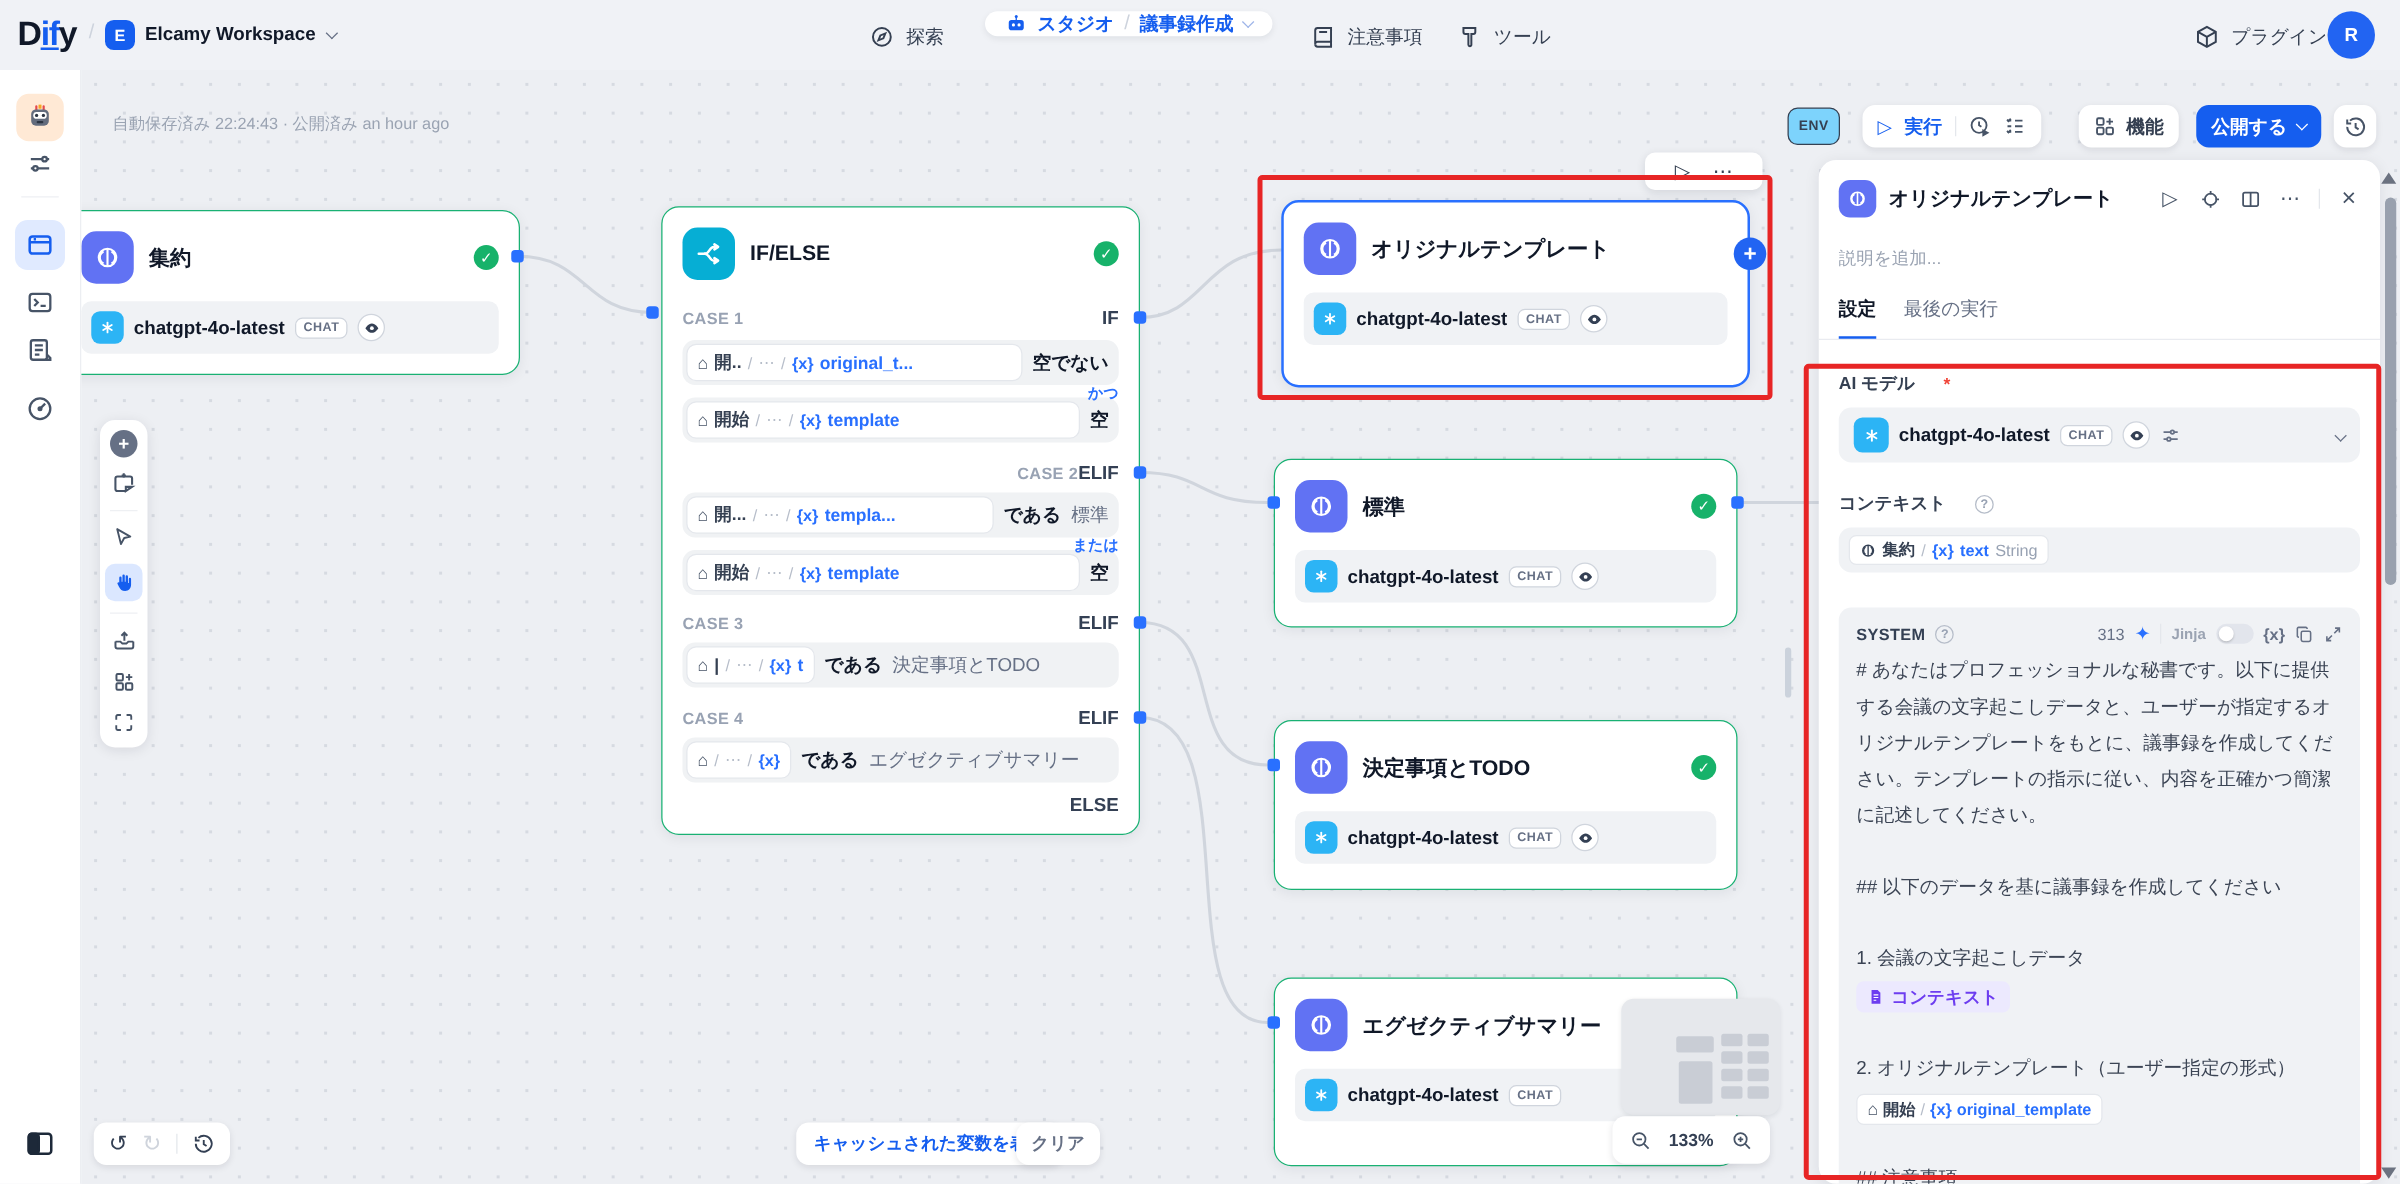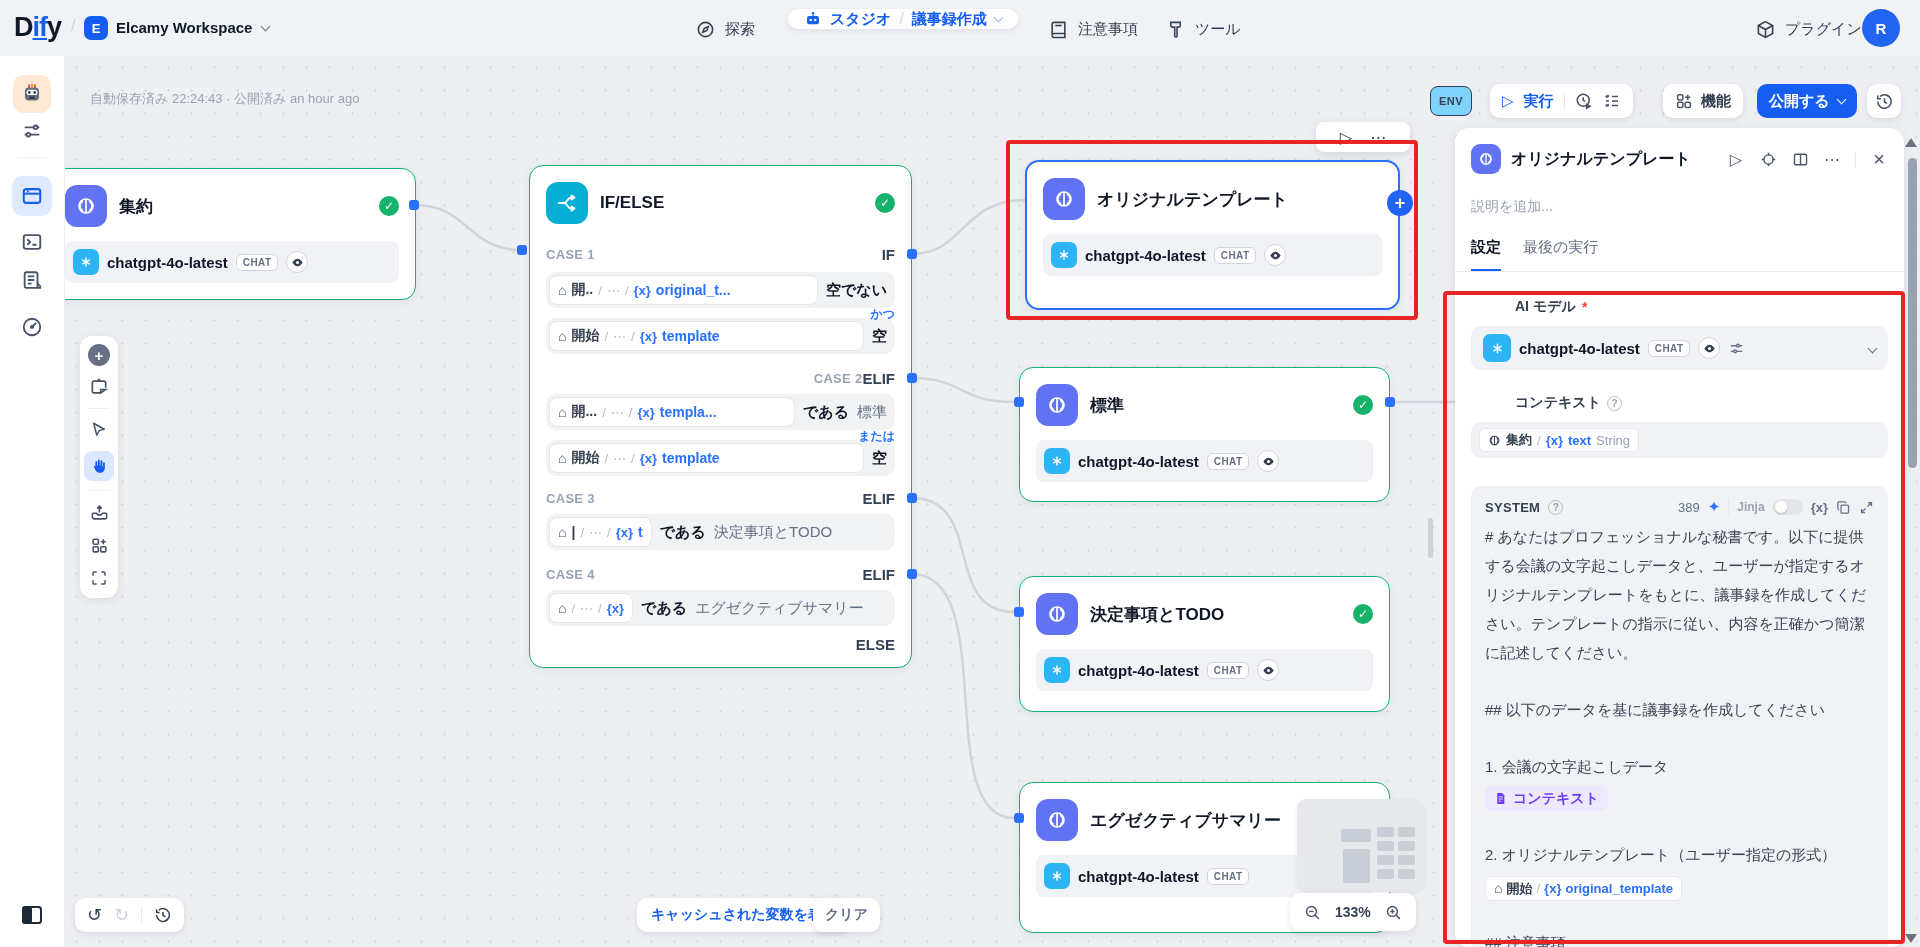--- a/index.html
+++ b/index.html
@@ -109,21 +109,21 @@
   .p-head { display:flex; align-items:center; gap:10px; margin-bottom:24px; }
   .p-icon { width:30px; height:30px; border-radius:9px; background:#6172f3; display:flex; align-items:center; justify-content:center; flex:none; }
   .p-title { flex:1; font-size:16px; font-weight:700; color:#101828; white-space:nowrap; }
   .p-actions { display:flex; align-items:center; gap:14px; color:#475467; }
   .p-act { width:18px; height:18px; display:flex; align-items:center; justify-content:center; font-size:16px; cursor:pointer; }
   .p-desc { font-size:14px; color:#9aa3b2; margin-bottom:22px; }
   .p-tabs { display:flex; gap:22px; border-bottom:1px solid #e9ebf0; margin:0 -16px; padding:0 16px; height:34px; }
   .p-tab { font-size:15px; color:#667085; font-weight:500; padding-bottom:28px; cursor:pointer; }
   .p-tab.active { color:#101828; font-weight:700; border-bottom:2.5px solid #155eef; }
   .p-body { padding-top:26px; }
-  .fld-lbl { display:flex; align-items:center; gap:6px; font-size:14px; font-weight:700; color:#354052;margin-left:44px; }
+  .fld-lbl { display:flex; align-items:center; gap:23px; font-size:14px; font-weight:700; color:#354052; }
   .req { color:#f04438; }
   .q-circle { width:15px; height:15px; border-radius:50%; border:1.3px solid #b6bdc9; color:#98a2b3; font-size:10px; font-weight:700; display:flex; align-items:center; justify-content:center; }
   .model-select { margin-top:10px; height:44px; background:#f0f2f5; border-radius:10px; display:flex; align-items:center; gap:8px; padding:0 12px; cursor:pointer; }
   .ctx-box { margin-top:10px; min-height:36px; background:#f0f2f5; border-radius:10px; display:flex; align-items:center; padding:6px 8px; }
   .ctx-var-pill { background:#fff; border:1px solid #e4e7ec; border-radius:6px; height:24px; display:inline-flex; align-items:center; gap:5px; padding:0 8px; font-size:13px; }
   .sys-box { margin-top:28px; background:#f0f2f5; border-radius:10px; padding:12px 14px; height:470px; overflow:hidden; }
   .sys-head { display:flex; align-items:center; gap:8px; margin-bottom:6px; color:#667085; }
   .sys-lbl { font-size:13px; font-weight:800; color:#344054; letter-spacing:.3px; }
   .sys-count { font-size:13px; color:#667085; margin-left:auto; }
   .sparkle { color:#2970ff; font-size:15px; }
@@ -807,21 +807,21 @@
           <span class="cp-var">{x}</span>
           <span class="cp-name" style="font-size:13px;text-align:center;">text</span>
           <span style="color:#98a2b3; font-size:13px;">String</span>
         </span>
       </div>
 
       <div class="sys-box">
         <div class="sys-head">
           <span class="sys-lbl">SYSTEM</span>
           <span class="q-circle">?</span>
-          <span class="sys-count">389</span>
+          <span class="sys-count">313</span>
           <span class="sparkle">✦</span>
           <span class="vdiv"></span>
           <span class="jinja">Jinja</span>
           <span class="toggle"></span>
           <span class="sys-var">{x}</span>
           <span>
               <svg width="15" height="15" viewBox="0 0 24 24" fill="none" stroke="#667085" stroke-width="2">
                 <rect x="8" y="8" width="12" height="13" rx="2"></rect>
                 <path d="M5 15.5H4.5A1.5 1.5 0 0 1 3 14V4.5A1.5 1.5 0 0 1 4.5 3H14a1.5 1.5 0 0 1 1.5 1.5V5"></path>
               </svg>

